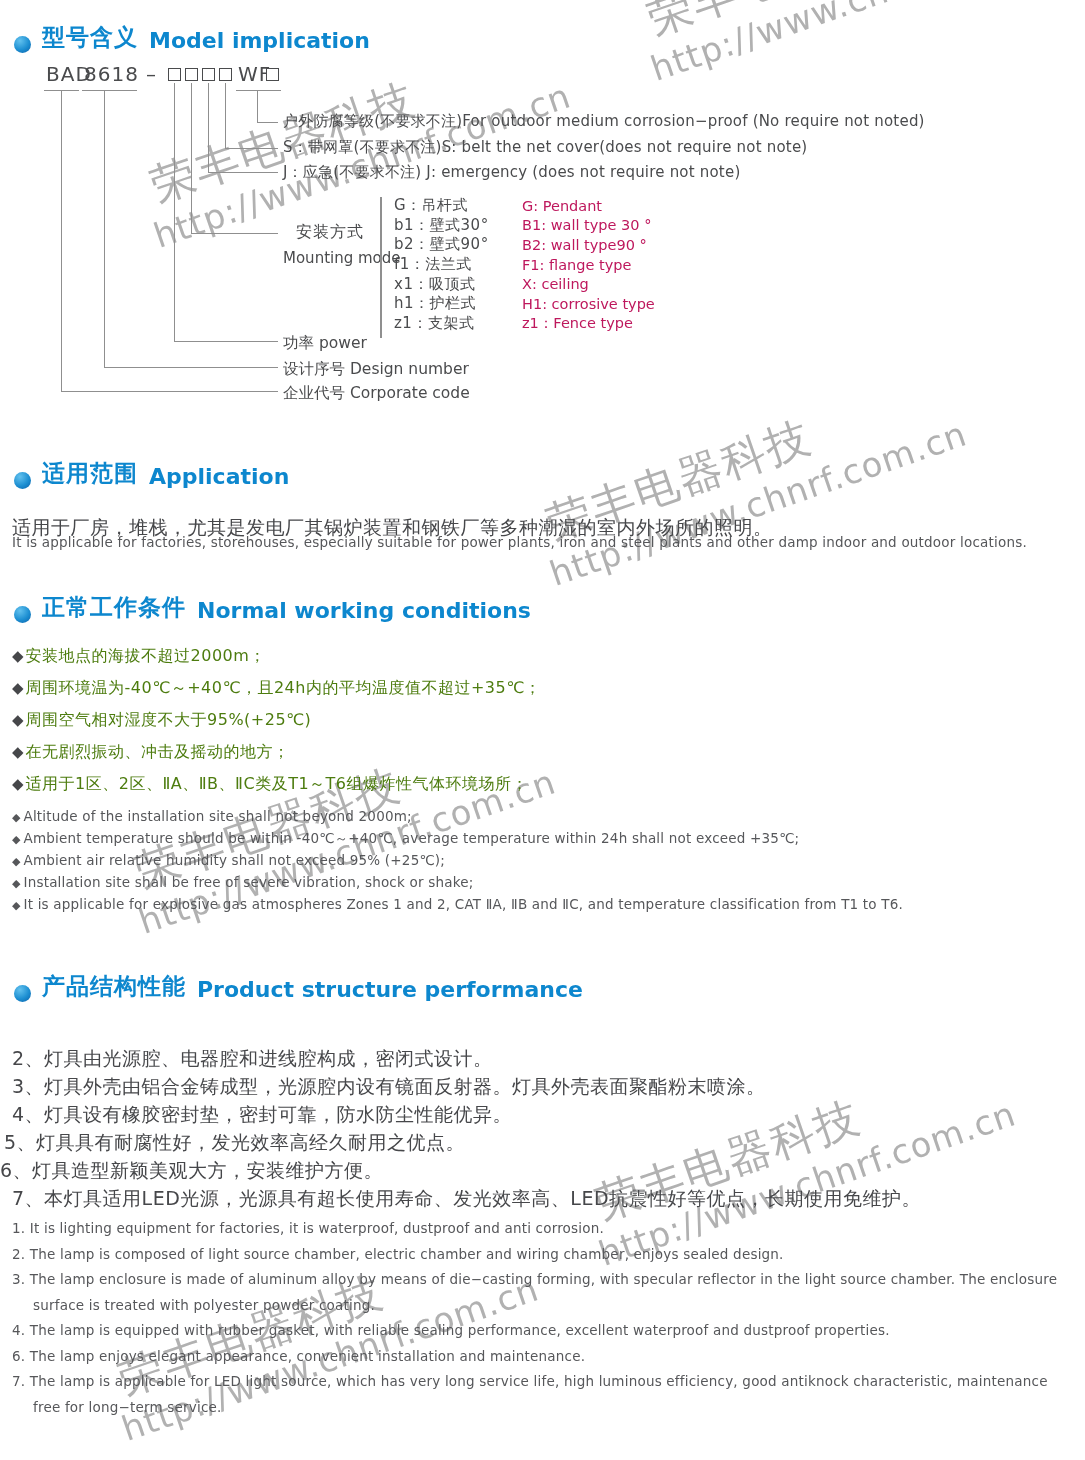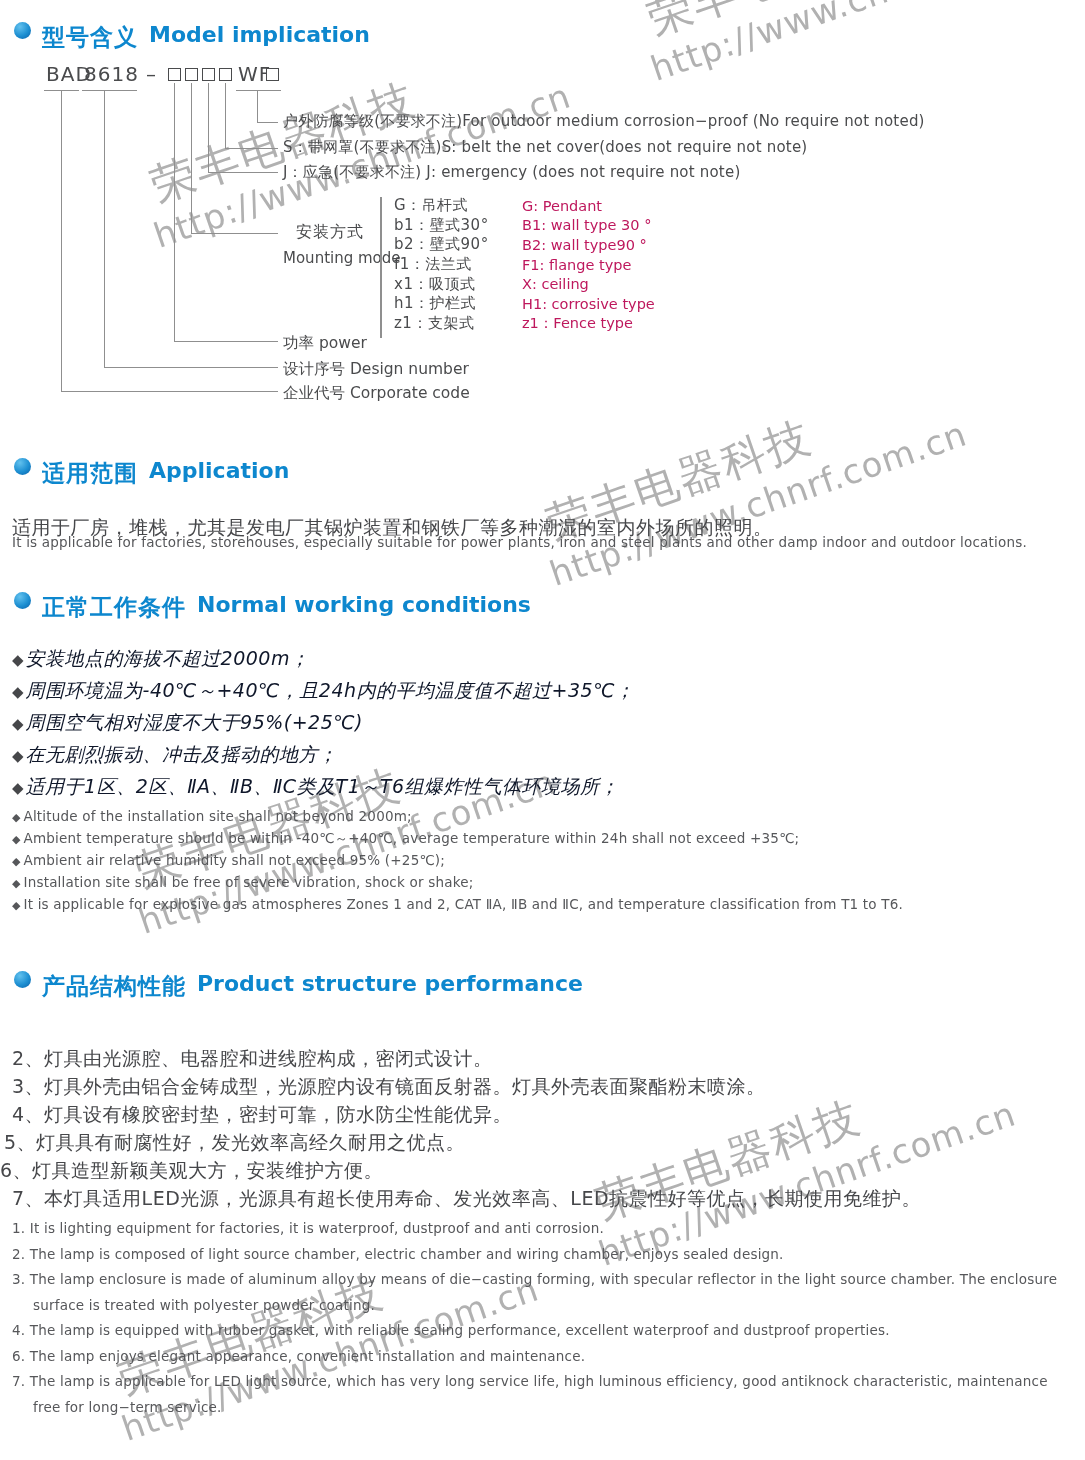--- a/index.html
+++ b/index.html
@@ -7,21 +7,21 @@
   .page{position:relative;width:1085px;height:1460px;overflow:hidden;background:#fff;}
 
   
   .wm{position:absolute;transform:rotate(-19deg);transform-origin:0 0;white-space:nowrap;color:#b1b1b1;z-index:1;}
   .wm-cn{font-size:44px;letter-spacing:2px;line-height:52px;margin-left:14px;}
   .wm-url{font-size:34px;letter-spacing:1px;line-height:40px;margin-top:2px;}
 
   .content{position:absolute;inset:0;z-index:2;}
 
   
-  .sec-head{position:absolute;display:flex;align-items:flex-start;gap:11px;}
+  .sec-head{position:absolute;display:flex;align-items:flex-end;gap:11px;}
   .dot{width:17px;height:17px;border-radius:50%;background:radial-gradient(circle at 35% 28%, #62c1ee 0%, #1d8fd2 55%, #0a5fa6 100%);flex:0 0 auto;}
   .h-zh{font-size:23px;font-weight:bold;color:#0d87ce;letter-spacing:1px;}
   .h-en{font-size:22px;font-weight:bold;color:#0d87ce;letter-spacing:0px;}
 
   
   .code-txt{position:absolute;font-size:20px;color:#4a4b4d;letter-spacing:1px;white-space:nowrap;}
   .code-box{position:absolute;width:13px;height:13px;border:1.5px solid #4a4b4d;box-sizing:border-box;background:#fff;}
   .dline{position:absolute;background:#8f8f8f;}
   .dlabel{position:absolute;font-size:15px;color:#4a4b4d;white-space:nowrap;letter-spacing:0.2px;}
   .dlabel-sm{position:absolute;font-size:15.5px;color:#4a4b4d;white-space:nowrap;}
@@ -32,21 +32,21 @@
   .opt-row{height:19.6px;display:flex;align-items:center;}
   .opt-zh{display:inline-block;width:128px;font-size:15px;color:#4a4b4d;letter-spacing:0.5px;}
   .opt-en{font-size:14.5px;color:#be185d;}
 
   
   .zh-line{position:absolute;font-size:19px;color:#46474a;letter-spacing:0.5px;white-space:nowrap;}
   .en-line{position:absolute;font-size:13.5px;color:#56575a;letter-spacing:0.2px;white-space:nowrap;}
   .b-row{position:absolute;display:flex;align-items:baseline;white-space:nowrap;}
   .diamond-zh{font-size:15px;color:#46474a;margin-right:2px;}
   .diamond-en{font-size:11px;color:#56575a;margin-right:3px;}
-  .b-zh{font-size:19px;color:#0f172a;letter-spacing:0.5px;font-style:italic;}
+  .b-zh{font-size:16px;color:#4d7c0f;letter-spacing:0.5px;}
   .b-en{font-size:13.5px;color:#56575a;letter-spacing:0.2px;}
   .num-zh{position:absolute;font-size:19px;color:#46474a;letter-spacing:0.5px;white-space:nowrap;}
   .en-block{position:absolute;left:12px;top:1216px;width:1062px;}
   .en-item{font-size:13.5px;color:#56575a;line-height:25.5px;letter-spacing:0.2px;padding-left:21px;text-indent:-21px;}
 </style>
 </head>
 <body>
 
 <div class="page">
 

